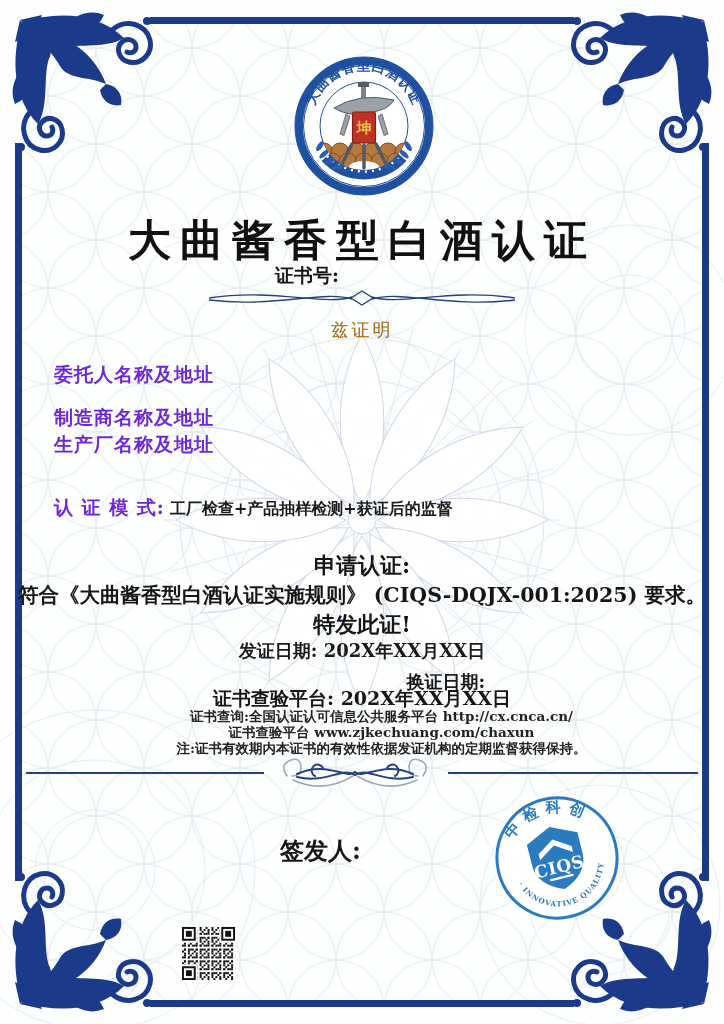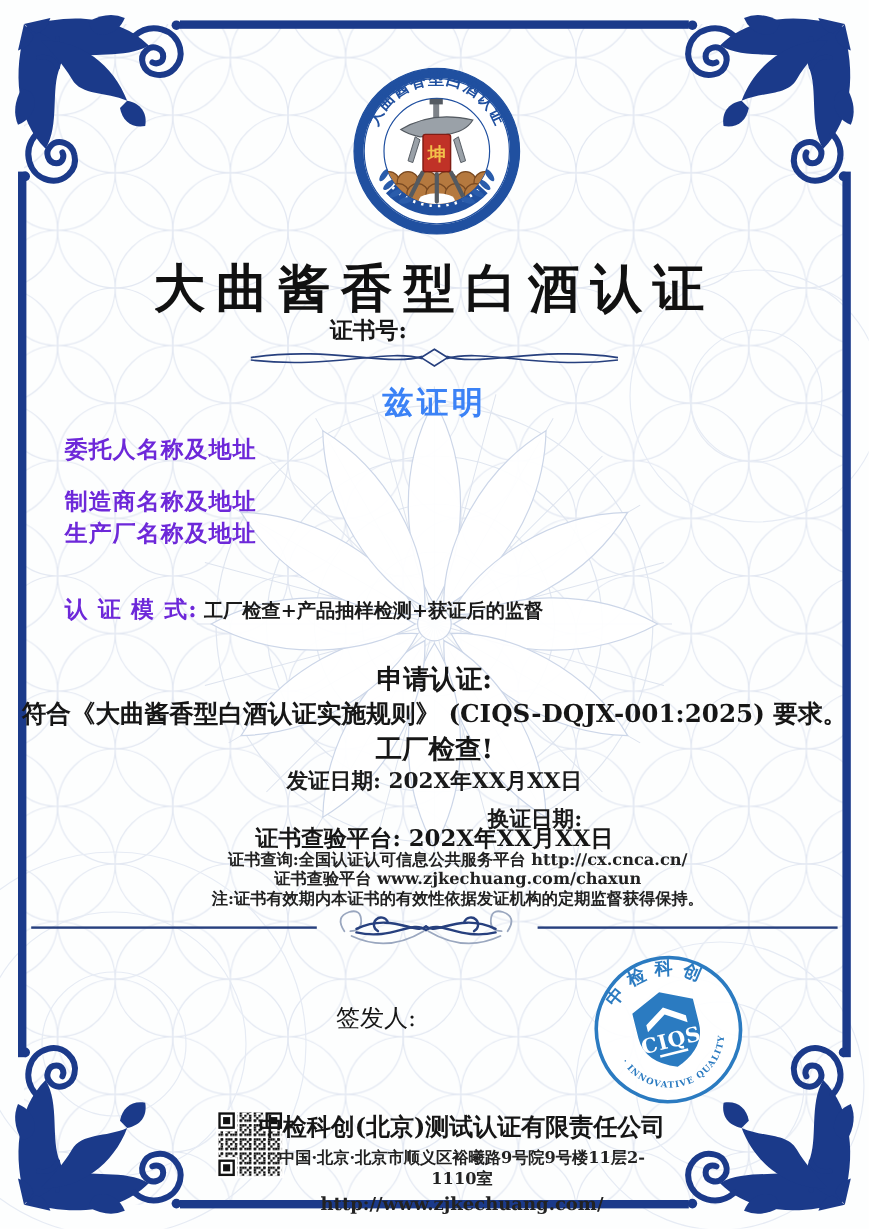--- a/index.html
+++ b/index.html
@@ -199,34 +199,34 @@
   <svg class="abs" style="left:205px;top:286px" width="314" height="24" viewBox="0 0 314 24">
     <g fill="none" stroke="#27407e" stroke-width="1.4">
       <path d="M4,12 C70,2 118,20 147,11"></path>
       <path d="M4,14 C70,22 118,4 147,13"></path>
       <path d="M310,12 C244,2 196,20 167,11"></path>
       <path d="M310,14 C244,22 196,4 167,13"></path>
       <path d="M157,5 l11,7 -11,7 -11,-7 z"></path>
     </g>
   </svg>
 
-  <div class="abs ctr" style="top:318px;font-size:26px;font-weight:bold;color:#3b82f6;letter-spacing:3px">兹证明</div>
+  <div class="abs ctr" style="top:318px;font-size:18px;font-weight:normal;color:#a16207;letter-spacing:3px">兹证明</div>
 
   <div class="abs fieldrow" style="left:54px;top:362px">委托人名称及地址</div>
   <div class="abs fieldrow" style="left:54px;top:405px">制造商名称及地址</div>
   <div class="abs fieldrow" style="left:54px;top:432px">生产厂名称及地址</div>
 
   <div class="abs" style="left:54px;top:495px">
     <span class="fieldrow">认 证 模 式:</span>
     <span style="font-size:16px;font-weight:bold;color:#1a1a1a">工厂检查+产品抽样检测+获证后的监督</span>
   </div>
 
   <div class="abs ctr" style="top:551px;font-size:22px;font-weight:bold;color:#161616">申请认证:</div>
   <div class="abs ctr" style="top:581px;font-size:20.5px;font-weight:bold;color:#161616">符合《大曲酱香型白酒认证实施规则》 (CIQS-DQJX-001:2025) 要求。</div>
-  <div class="abs ctr" style="top:610px;font-size:22px;font-weight:bold;color:#161616">工厂检查!</div>
+  <div class="abs ctr" style="top:610px;font-size:22px;font-weight:bold;color:#161616">特发此证!</div>
 
   <div class="abs" style="left:0;right:0;top:639px">
     <div id="datesblock">
       <div class="dateline">
         <span>发证日期:</span>
         <span>202X年XX月XX日</span>
       </div>
       <div class="dateline" style="margin-top:7px">
         <span>换证日期:</span>
       </div>
@@ -255,21 +255,21 @@
         <path d="M34,20 C64,6 84,26 92,18"></path>
         <path d="M150,20 C120,6 100,26 92,18"></path>
         <path d="M34,23 C64,30 80,12 92,21"></path>
         <path d="M150,23 C120,30 104,12 92,21"></path>
         <path d="M52,22 a6,6 0 1 1 8,-8"></path>
         <path d="M132,22 a6,6 0 1 0 -8,-8"></path>
       </g>
     </g>
   </svg>
 
-  <div class="abs" style="left:280px;top:835px;font-size:20px;font-weight:normal;color:#161616">签发人:</div>
+  <div class="abs" style="left:280px;top:835px;font-size:24px;font-weight:bold;color:#161616">签发人:</div>
 
   <svg class="abs" style="left:492px;top:793px" width="130" height="130" viewBox="0 0 130 130">
     <defs>
       <path id="ciqsTop" d="M14,70 A51,51 0 0 1 116,70" fill="none"></path>
       <path id="ciqsBot" d="M20,77 A46,46 0 0 0 110,77" fill="none"></path>
     </defs>
     <g transform="rotate(-14 65 65)">
       <circle cx="65" cy="65" r="60" fill="#ffffff" fill-opacity="0.9" stroke="#2B7BC1" stroke-width="3"></circle>
       <text font-size="15" font-weight="bold" fill="#2B7BC1" letter-spacing="7">
         <textPath href="#ciqsTop" startOffset="50%" text-anchor="middle">中检科创</textPath>
@@ -307,19 +307,14 @@
       <rect x="20" y="0" width="9" height="9" fill="#fff"></rect>
         <rect x="21" y="1" width="7" height="7" fill="#111"></rect>
         <rect x="22" y="2" width="5" height="5" fill="#fff"></rect>
         <rect x="23" y="3" width="3" height="3" fill="#111"></rect>
       <rect x="0" y="20" width="9" height="9" fill="#fff"></rect>
         <rect x="1" y="21" width="7" height="7" fill="#111"></rect>
         <rect x="2" y="22" width="5" height="5" fill="#fff"></rect>
         <rect x="3" y="23" width="3" height="3" fill="#111"></rect>
     </g>
   </svg>
-  <div class="abs" id="footerblock" style="left:215px;top:926px;width:340px">
-    <div style="font-size:20px;font-weight:bold;color:#161616">中检科创(北京)测试认证有限责任公司</div>
-    <div style="font-size:13.5px;font-weight:bold;color:#222;margin-top:3px">中国·北京·北京市顺义区裕曦路9号院9号楼11层2-1110室</div>
-    <div style="font-size:15px;font-weight:bold;color:#222;margin-top:2px">http://www.zjkechuang.com/</div>
-  </div>
 
 </div>
 
 </body></html>

